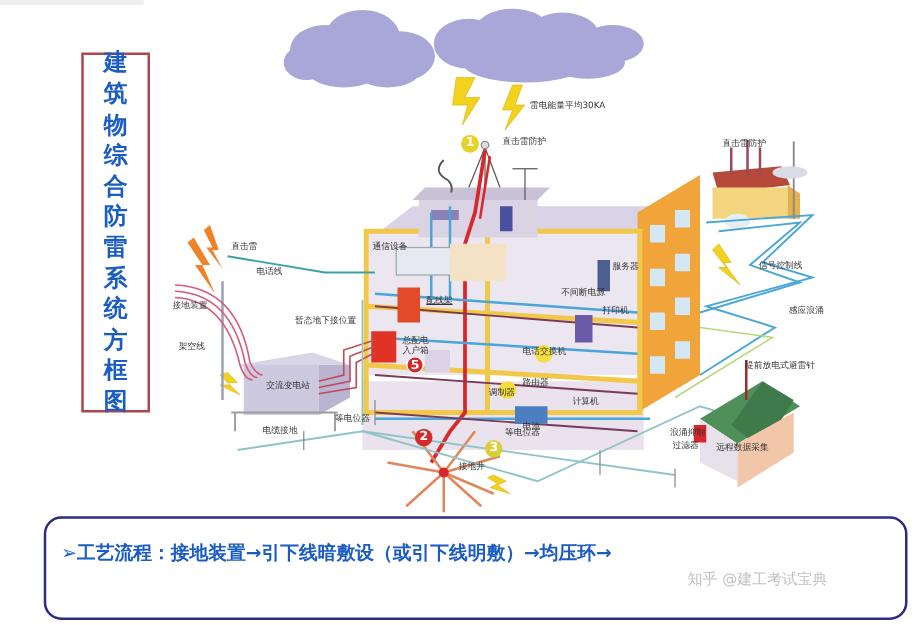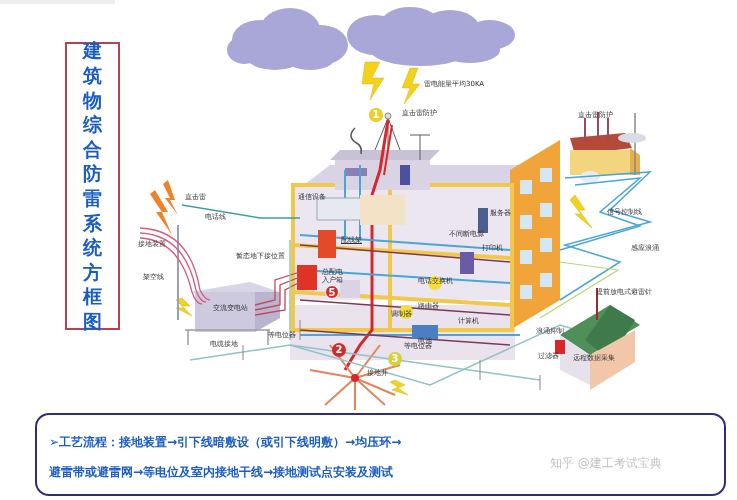--- a/index.html
+++ b/index.html
@@ -24,21 +24,21 @@
     position: absolute; width: 14px; height: 14px; border-radius: 50%;
     color: #fff; font-weight: bold; font-size: 10px; text-align: center; line-height: 14px;
     font-family: "DejaVu Sans", sans-serif;
   }
   .flow-box {
     position: absolute; left: 35px; top: 413px; width: 691px; height: 83px;
     border: 2.5px solid #2d2c83; border-radius: 14px; background: #fff;
     padding: 12px 0 0 12px;
   }
   .flow-line {
-    color: #1a5cc2; font-weight: bold; font-size: 12px; line-height: 30px; white-space: nowrap;
+    color: #1a5cc2; font-weight: bold; font-size: 15px; line-height: 30px; white-space: nowrap;
     font-family: "DejaVu Sans", sans-serif;
   }
   .watermark {
     position: absolute; left: 550px; top: 455px; font-size: 12px; color: rgba(150,150,150,0.6);
     white-space: nowrap; font-family: "DejaVu Sans", sans-serif;
   }
 </style>
 </head>
 <body>
 
@@ -267,25 +267,24 @@
   <span class="lbl" style="left:322px;top:276px;">入户箱</span>
   <span class="lbl" style="left:418px;top:302px;">路由器</span>
   <span class="lbl" style="left:391px;top:310px;">调制器</span>
   <span class="lbl" style="left:418px;top:337px;">电池</span>
   <span class="lbl" style="left:376px;top:342px;margin-left:28px;">等电位器</span>
   <span class="lbl" style="left:367px;top:369px;">接地井</span>
   <span class="lbl" style="left:578px;top:111px;">直击雷防护</span>
   <span class="lbl" style="left:607px;top:208px;">信号控制线</span>
   <span class="lbl" style="left:631px;top:244px;">感应浪涌</span>
   <span class="lbl" style="left:596px;top:288px;">提前放电式避雷针</span>
-  <span class="lbl" style="left:536px;top:327px;">浪涌抑制</span>
+  <span class="lbl" style="left:536px;top:342px;">浪涌抑制</span>
   <span class="lbl" style="left:538px;top:352px;">过滤器</span>
   <span class="lbl" style="left:573px;top:354px;">远程数据采集</span>
 </div>
 
 <div class="flow-box">
   <div class="flow-line">
     <span>➢</span><span>工艺流程：接地装置→引下线暗敷设（或引下线明敷）→均压环→</span>
   </div>
-  <div class="flow-line">避雷带或避雷网→等电位及室内接地干线→接地测试点安装及测试</div>
 </div>
 
 <span class="watermark">知乎 @建工考试宝典</span>
 
 </body></html>

